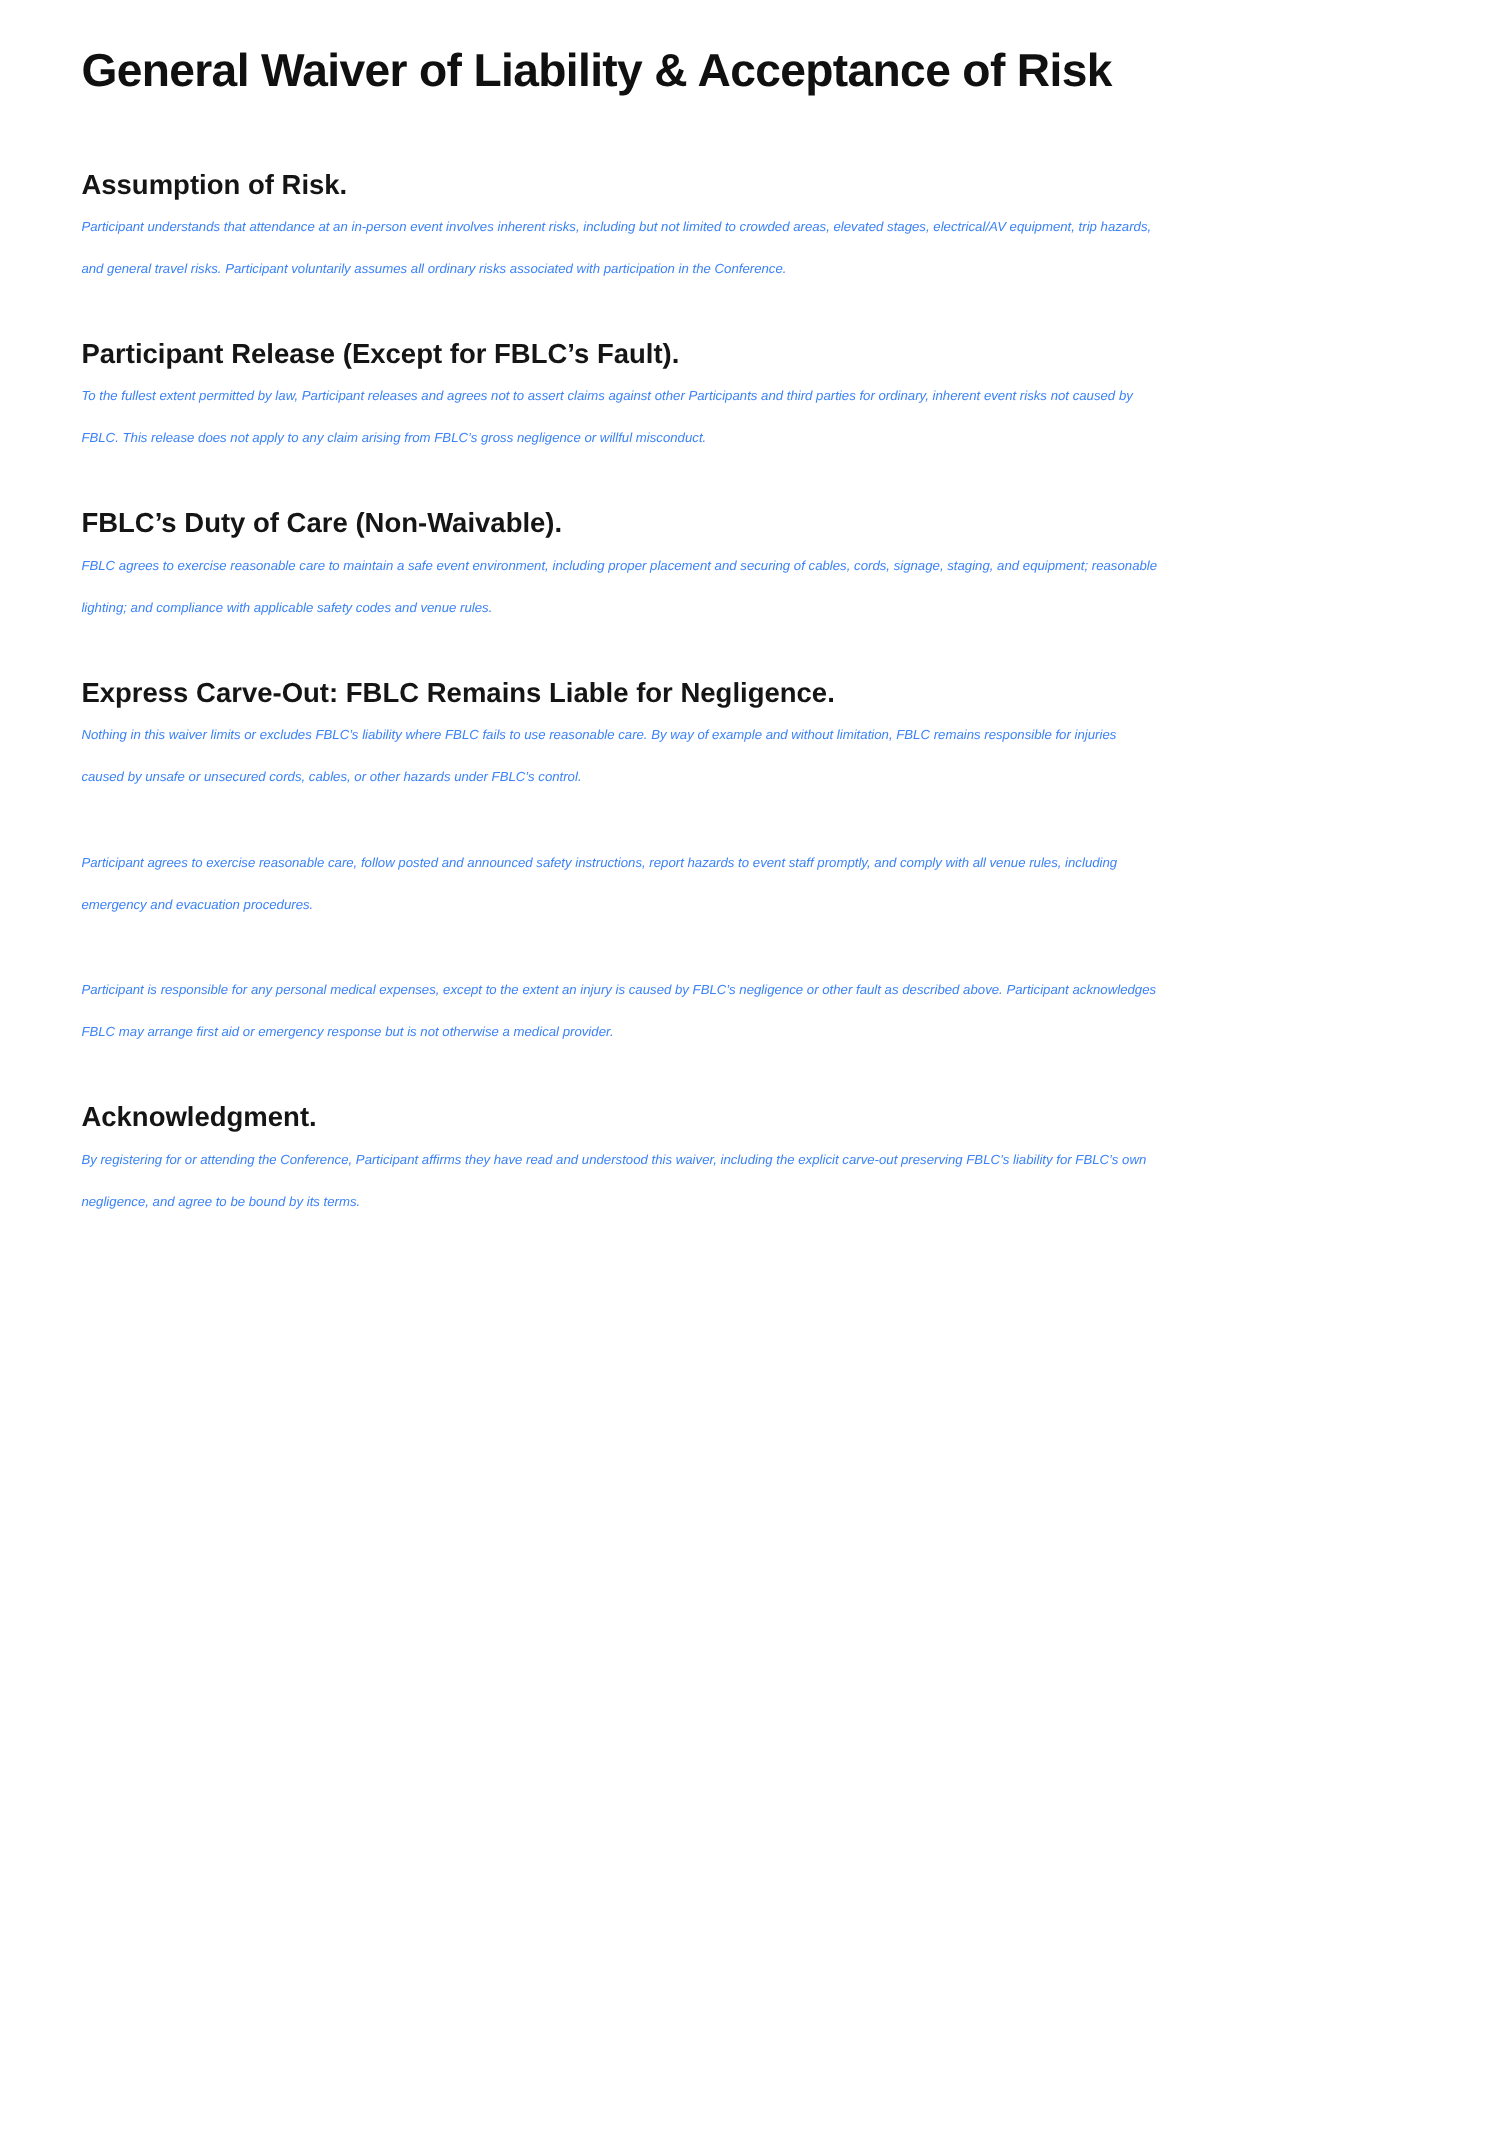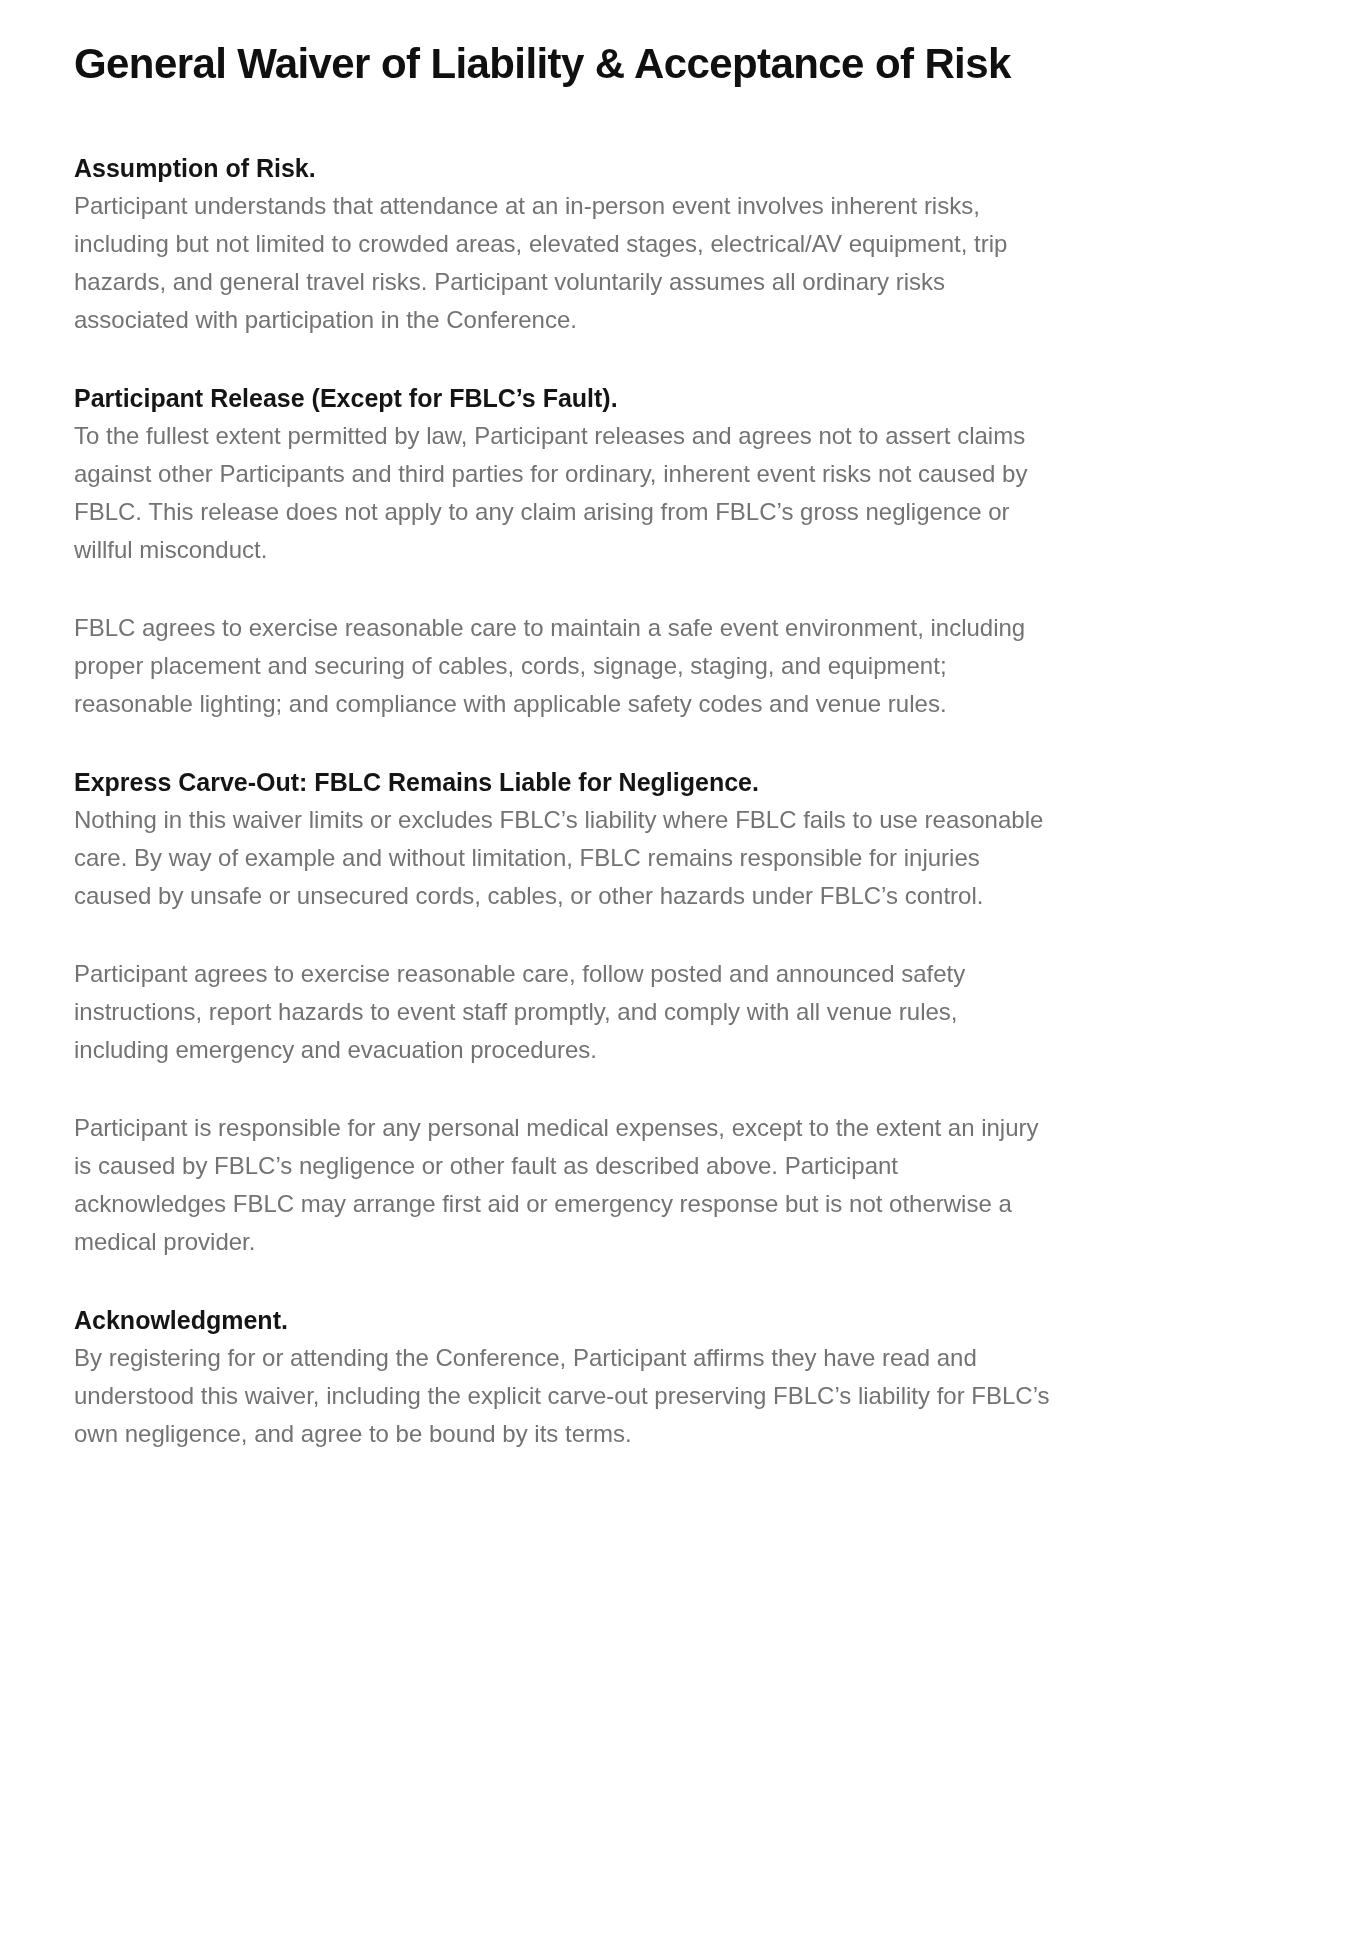--- a/index.html
+++ b/index.html
@@ -32,24 +32,25 @@
   .doc-section {
     margin-bottom: 40px;
   }
   .section-heading {
     font-size: 25px;
     line-height: 38px;
     font-weight: 700;
     color: #151515;
   }
   .section-body {
-    font-size: 24px;
+    font-size: 12px;
     line-height: 38px;
     font-weight: 400;
-    color: #737373;
+    color: #3b82f6;
+    font-style: italic;
   }
 </style>
 </head>
 <body>
 
 <div class="page">
   <div class="doc">
 
     <h1 class="doc-title">General Waiver of Liability &amp; Acceptance of Risk</h1>
 
@@ -57,20 +58,21 @@
       <h2 class="section-heading">Assumption of Risk.</h2>
       <p class="section-body">Participant understands that attendance at an in-person event involves inherent risks, including but not limited to crowded areas, elevated stages, electrical/AV equipment, trip hazards, and general travel risks. Participant voluntarily assumes all ordinary risks associated with participation in the Conference.</p>
     </section>
 
     <section class="doc-section">
       <h2 class="section-heading">Participant Release (Except for FBLC’s Fault).</h2>
       <p class="section-body">To the fullest extent permitted by law, Participant releases and agrees not to assert claims against other Participants and third parties for ordinary, inherent event risks not caused by FBLC. This release does not apply to any claim arising from FBLC’s gross negligence or willful misconduct.</p>
     </section>
 
     <section class="doc-section">
+      <h2 class="section-heading">FBLC’s Duty of Care (Non-Waivable).</h2>
       <p class="section-body">FBLC agrees to exercise reasonable care to maintain a safe event environment, including proper placement and securing of cables, cords, signage, staging, and equipment; reasonable lighting; and compliance with applicable safety codes and venue rules.</p>
     </section>
 
     <section class="doc-section">
       <h2 class="section-heading">Express Carve-Out: FBLC Remains Liable for Negligence.</h2>
       <p class="section-body">Nothing in this waiver limits or excludes FBLC’s liability where FBLC fails to use reasonable care. By way of example and without limitation, FBLC remains responsible for injuries caused by unsafe or unsecured cords, cables, or other hazards under FBLC’s control.</p>
     </section>
 
     <section class="doc-section">
       <p class="section-body">Participant agrees to exercise reasonable care, follow posted and announced safety instructions, report hazards to event staff promptly, and comply with all venue rules, including emergency and evacuation procedures.</p>

